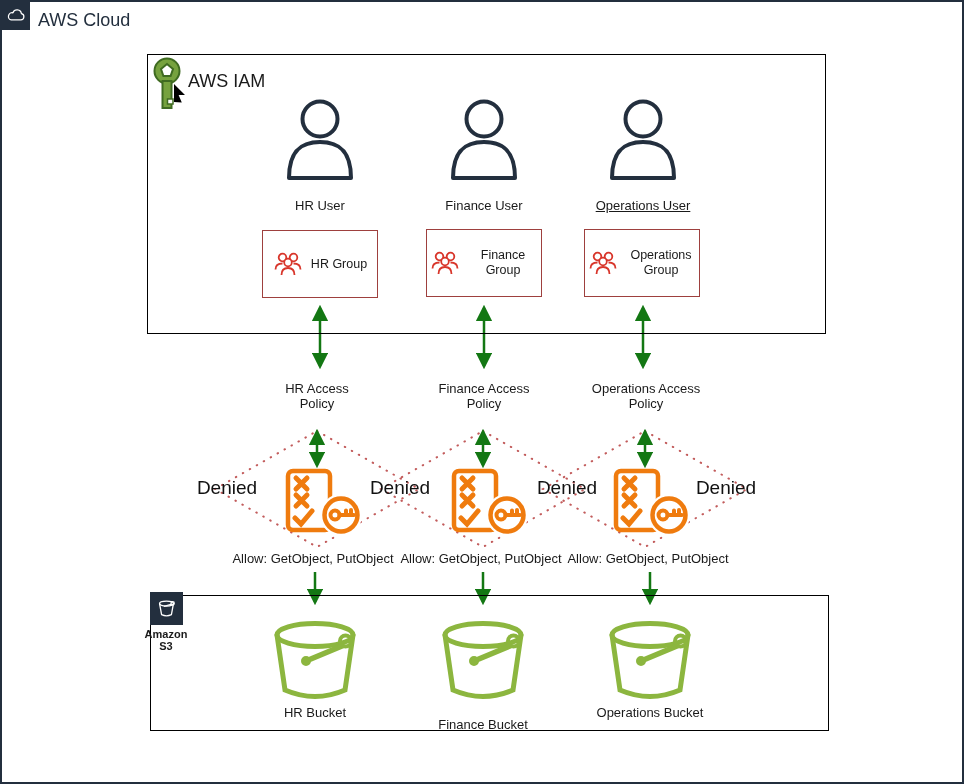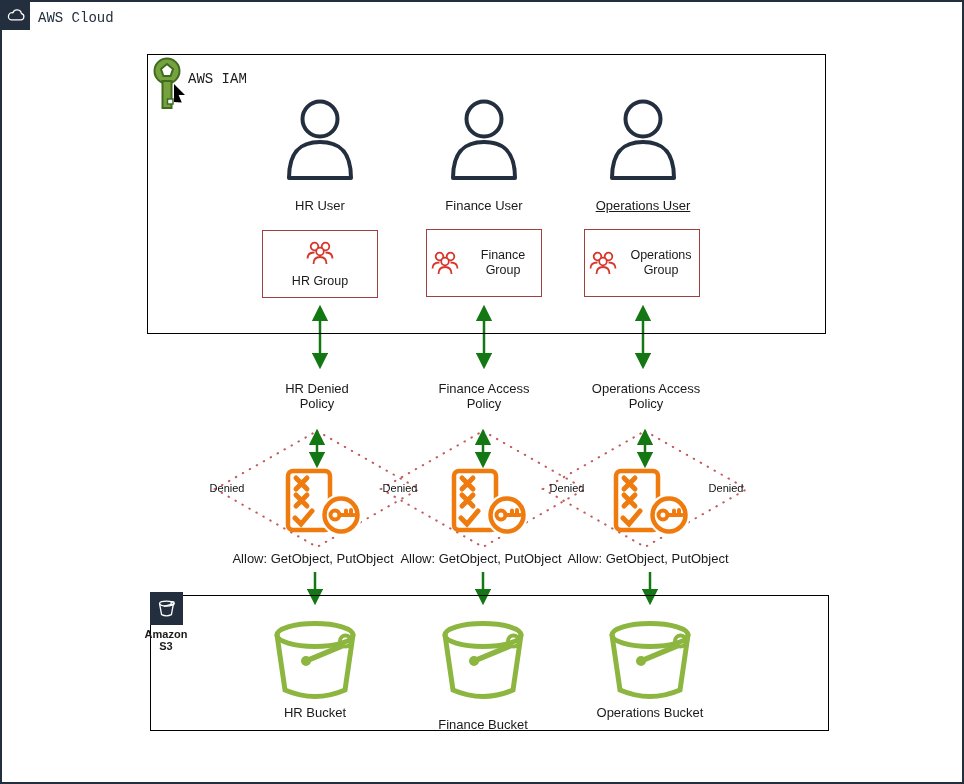--- a/index.html
+++ b/index.html
@@ -1,26 +1,26 @@
 <!DOCTYPE html>
 <html><head>
 <meta charset="utf-8">
 <style>
   html,body{margin:0;padding:0;background:#fff;font-family:"Liberation Sans","DejaVu Sans",sans-serif;}
   .canvas{position:relative;width:964px;height:784px;background:#fff;border:2px solid #232F3E;box-sizing:border-box;overflow:hidden;}
   .abs{position:absolute;}
   .overlay{position:absolute;left:0;top:0;width:964px;height:784px;pointer-events:none;}
   .box{position:absolute;border:1px solid #000;background:transparent;}
   .icon-square{position:absolute;width:28px;height:28px;background:#232F3E;display:flex;align-items:center;justify-content:center;}
-  .hdr-label{position:absolute;font-size:14px;color:#232F3E;font-family:Liberation Mono, monospace;}
+  .hdr-label{position:absolute;font-size:18px;color:#232F3E;}
   .lbl{position:absolute;font-size:13px;color:#1a1a1a;text-align:center;line-height:16px;}
   .lbl2{line-height:15px;}
   .group-box{position:absolute;width:116px;height:68px;border:1px solid #9E403E;background:#fff;display:flex;align-items:center;justify-content:center;gap:8px;box-sizing:border-box;}
   .group-label{font-size:12.5px;color:#1a1a1a;text-align:center;max-width:70px;line-height:15px;}
-  .denied{position:absolute;font-size:11px;color:#111;transform:translate(-50%,-50%);}
+  .denied{position:absolute;font-size:19px;color:#111;transform:translate(-50%,-50%);}
   .s3chip{position:absolute;width:33px;height:33px;background:#232F3E;display:flex;align-items:center;justify-content:center;}
   .s3txt{position:absolute;font-size:11px;font-weight:bold;color:#1a1a1a;text-align:center;line-height:12px;width:60px;}
 </style>
 </head>
 <body>
 
 <div class="canvas">
 
   <svg class="overlay">
     <defs>
@@ -74,21 +74,21 @@
     <path d="M5 80 C5 51 19 44 36 44 C53 44 67 51 67 80 Z" stroke-linejoin="round"></path>
   </svg>
   <svg class="abs" style="left:605px;top:96px;" width="72" height="84" viewBox="0 0 72 84" fill="none" stroke="#232F3E" stroke-width="4">
     <circle cx="36" cy="21" r="17.5"></circle>
     <path d="M5 80 C5 51 19 44 36 44 C53 44 67 51 67 80 Z" stroke-linejoin="round"></path>
   </svg>
   <div class="lbl" style="left:233px;top:196px;width:170px;">HR User</div>
   <div class="lbl" style="left:397px;top:196px;width:170px;">Finance  User</div>
   <div class="lbl" style="left:556px;top:196px;width:170px;text-decoration:underline;">Operations User</div>
 
-  <div class="group-box" style="left:260px;top:228px;flex-direction:column;">
+  <div class="group-box" style="left:260px;top:228px;">
     <svg width="30" height="26" viewBox="0 0 30 26" fill="none" stroke="#D8352A" stroke-width="1.8">
       <circle cx="9.5" cy="6.5" r="3.8"></circle>
         <circle cx="20.5" cy="6.5" r="3.8"></circle>
       <path d="M2.5 18.5 Q2.5 12.5 9.5 12.5"></path>
         <path d="M27.5 18.5 Q27.5 12.5 20.5 12.5"></path>
       <circle cx="15" cy="11.5" r="3.8" fill="#fff"></circle>
       <path d="M8.5 24 Q8.5 17 15 17 Q21.5 17 21.5 24"></path>
     </svg>
     <span class="group-label">HR Group</span>
   </div>
@@ -109,21 +109,21 @@
         <circle cx="20.5" cy="6.5" r="3.8"></circle>
       <path d="M2.5 18.5 Q2.5 12.5 9.5 12.5"></path>
         <path d="M27.5 18.5 Q27.5 12.5 20.5 12.5"></path>
       <circle cx="15" cy="11.5" r="3.8" fill="#fff"></circle>
       <path d="M8.5 24 Q8.5 17 15 17 Q21.5 17 21.5 24"></path>
     </svg>
     <span class="group-label">Operations Group</span>
   </div>
 
   <div class="lbl lbl2" style="left:220px;top:379px;width:190px;">
-    <div>HR Denied</div>
+    <div>HR Access</div>
     <div>Policy</div>
   </div>
   <div class="lbl lbl2" style="left:387px;top:379px;width:190px;">
     <div>Finance  Access</div>
     <div>Policy</div>
   </div>
   <div class="lbl lbl2" style="left:549px;top:379px;width:190px;">
     <div>Operations Access</div>
     <div>Policy</div>
   </div>

